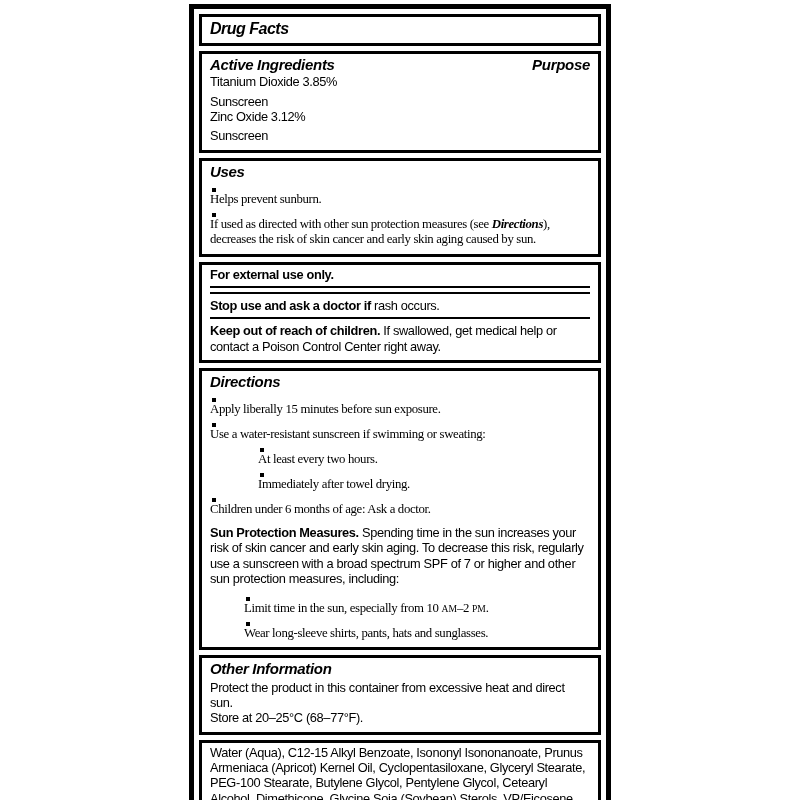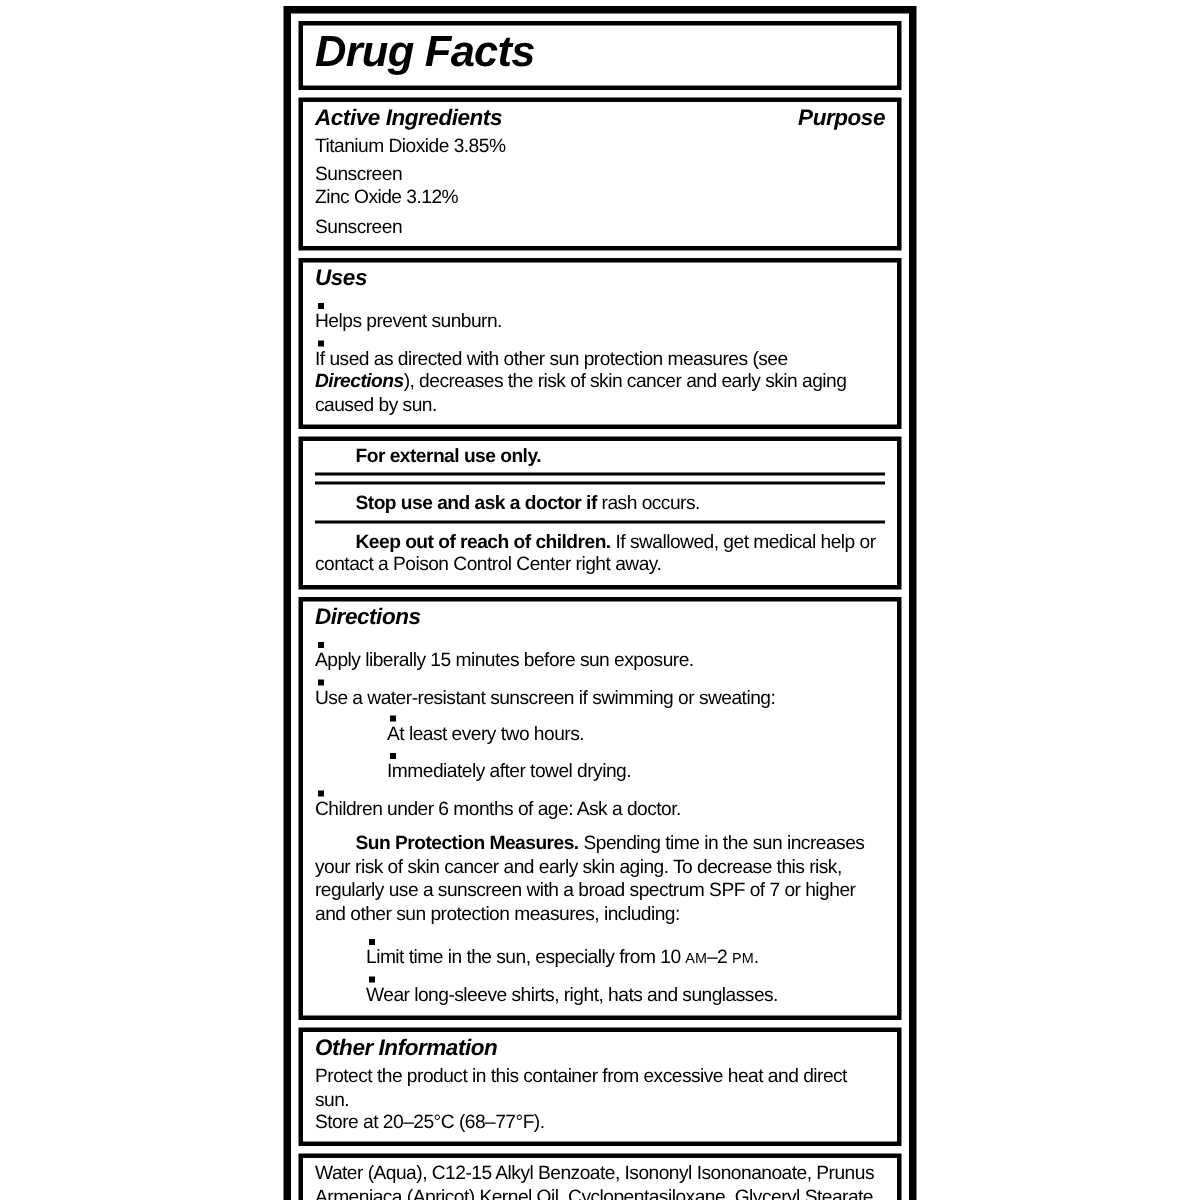--- a/index.html
+++ b/index.html
@@ -24,54 +24,54 @@
   .box {
     border: 3px solid #000;
     padding: 2px 8px 6px;
     background: #fff;
   }
   .title-box { padding: 3px 8px 5px; }
   h1 {
     margin: 0;
     font-style: italic;
     font-weight: bold;
-    font-size: 29px;
+    font-size: 16px;
     line-height: 1.1;
     letter-spacing: -0.5px;
   }
   h2 {
     margin: 0 0 1px 0;
     font-style: italic;
     font-weight: bold;
     font-size: 15px;
     line-height: 1.25;
     letter-spacing: -0.3px;
   }
   p, li, .ing-row {
     font-size: 12.8px;
     line-height: 1.2;
     letter-spacing: -0.35px;
     margin: 0;
     flex-direction: column;
   }
-  .b  { font-weight: bold; margin-left: 27px; }
+  .b  { font-weight: bold; }
   .bi { font-weight: bold; font-style: italic; }
   .sc { font-size: 0.75em; letter-spacing: 0; }
   .head-row { display: flex; justify-content: space-between; align-items: center; }
   .head-row h2 { margin: 0; }
   .ing-row { display: flex; align-items: baseline; }
   .leader {
     flex: 1;
     height: 1.6px;
     align-self: flex-end;
     margin: 0 3px 4px 3px;
     background-image: repeating-linear-gradient(to right, #000 0 1.4px, transparent 1.4px 3.4px);
   }
   ul { list-style: none; margin: 0; padding: 0; }
-  li { display: flex; }
+  li { display: flex; font-family: Liberation Serif, serif; }
   .sq {
     flex: 0 0 auto;
     width: 4px; height: 4px;
     background: #000;
     margin: 5.5px 5px 0 2px;
   }
   li.b2 { margin-left: 48px; }
   ul.sun { margin-top: 5px; }
   ul.sun li { margin-left: 34px; }
   .rule { border-top: 2px solid #000; margin: 4px 0; }
@@ -152,21 +152,21 @@
       </li>
     </ul>
     <p class="spm"><span class="b">Sun Protection Measures.</span><span> Spending time in the sun increases your risk of skin cancer and early skin aging. To decrease this risk, regularly use a sunscreen with a broad spectrum SPF of 7 or higher and other sun protection measures, including:</span></p>
     <ul class="sun">
       <li>
         <span class="sq"></span>
         <span><span>Limit time in the sun, especially from 10 </span><span class="sc">AM</span><span>–2 </span><span class="sc">PM</span><span>.</span></span>
       </li>
       <li>
         <span class="sq"></span>
-        <span><span>Wear long-sleeve shirts, right, hats and sunglasses.</span></span>
+        <span><span>Wear long-sleeve shirts, pants, hats and sunglasses.</span></span>
       </li>
     </ul>
   </section>
 
   <section class="box">
     <h2>Other Information</h2>
     <p>Protect the product in this container from excessive heat and direct sun.</p>
     <p>Store at 20–25°C (68–77°F).</p>
   </section>
 

